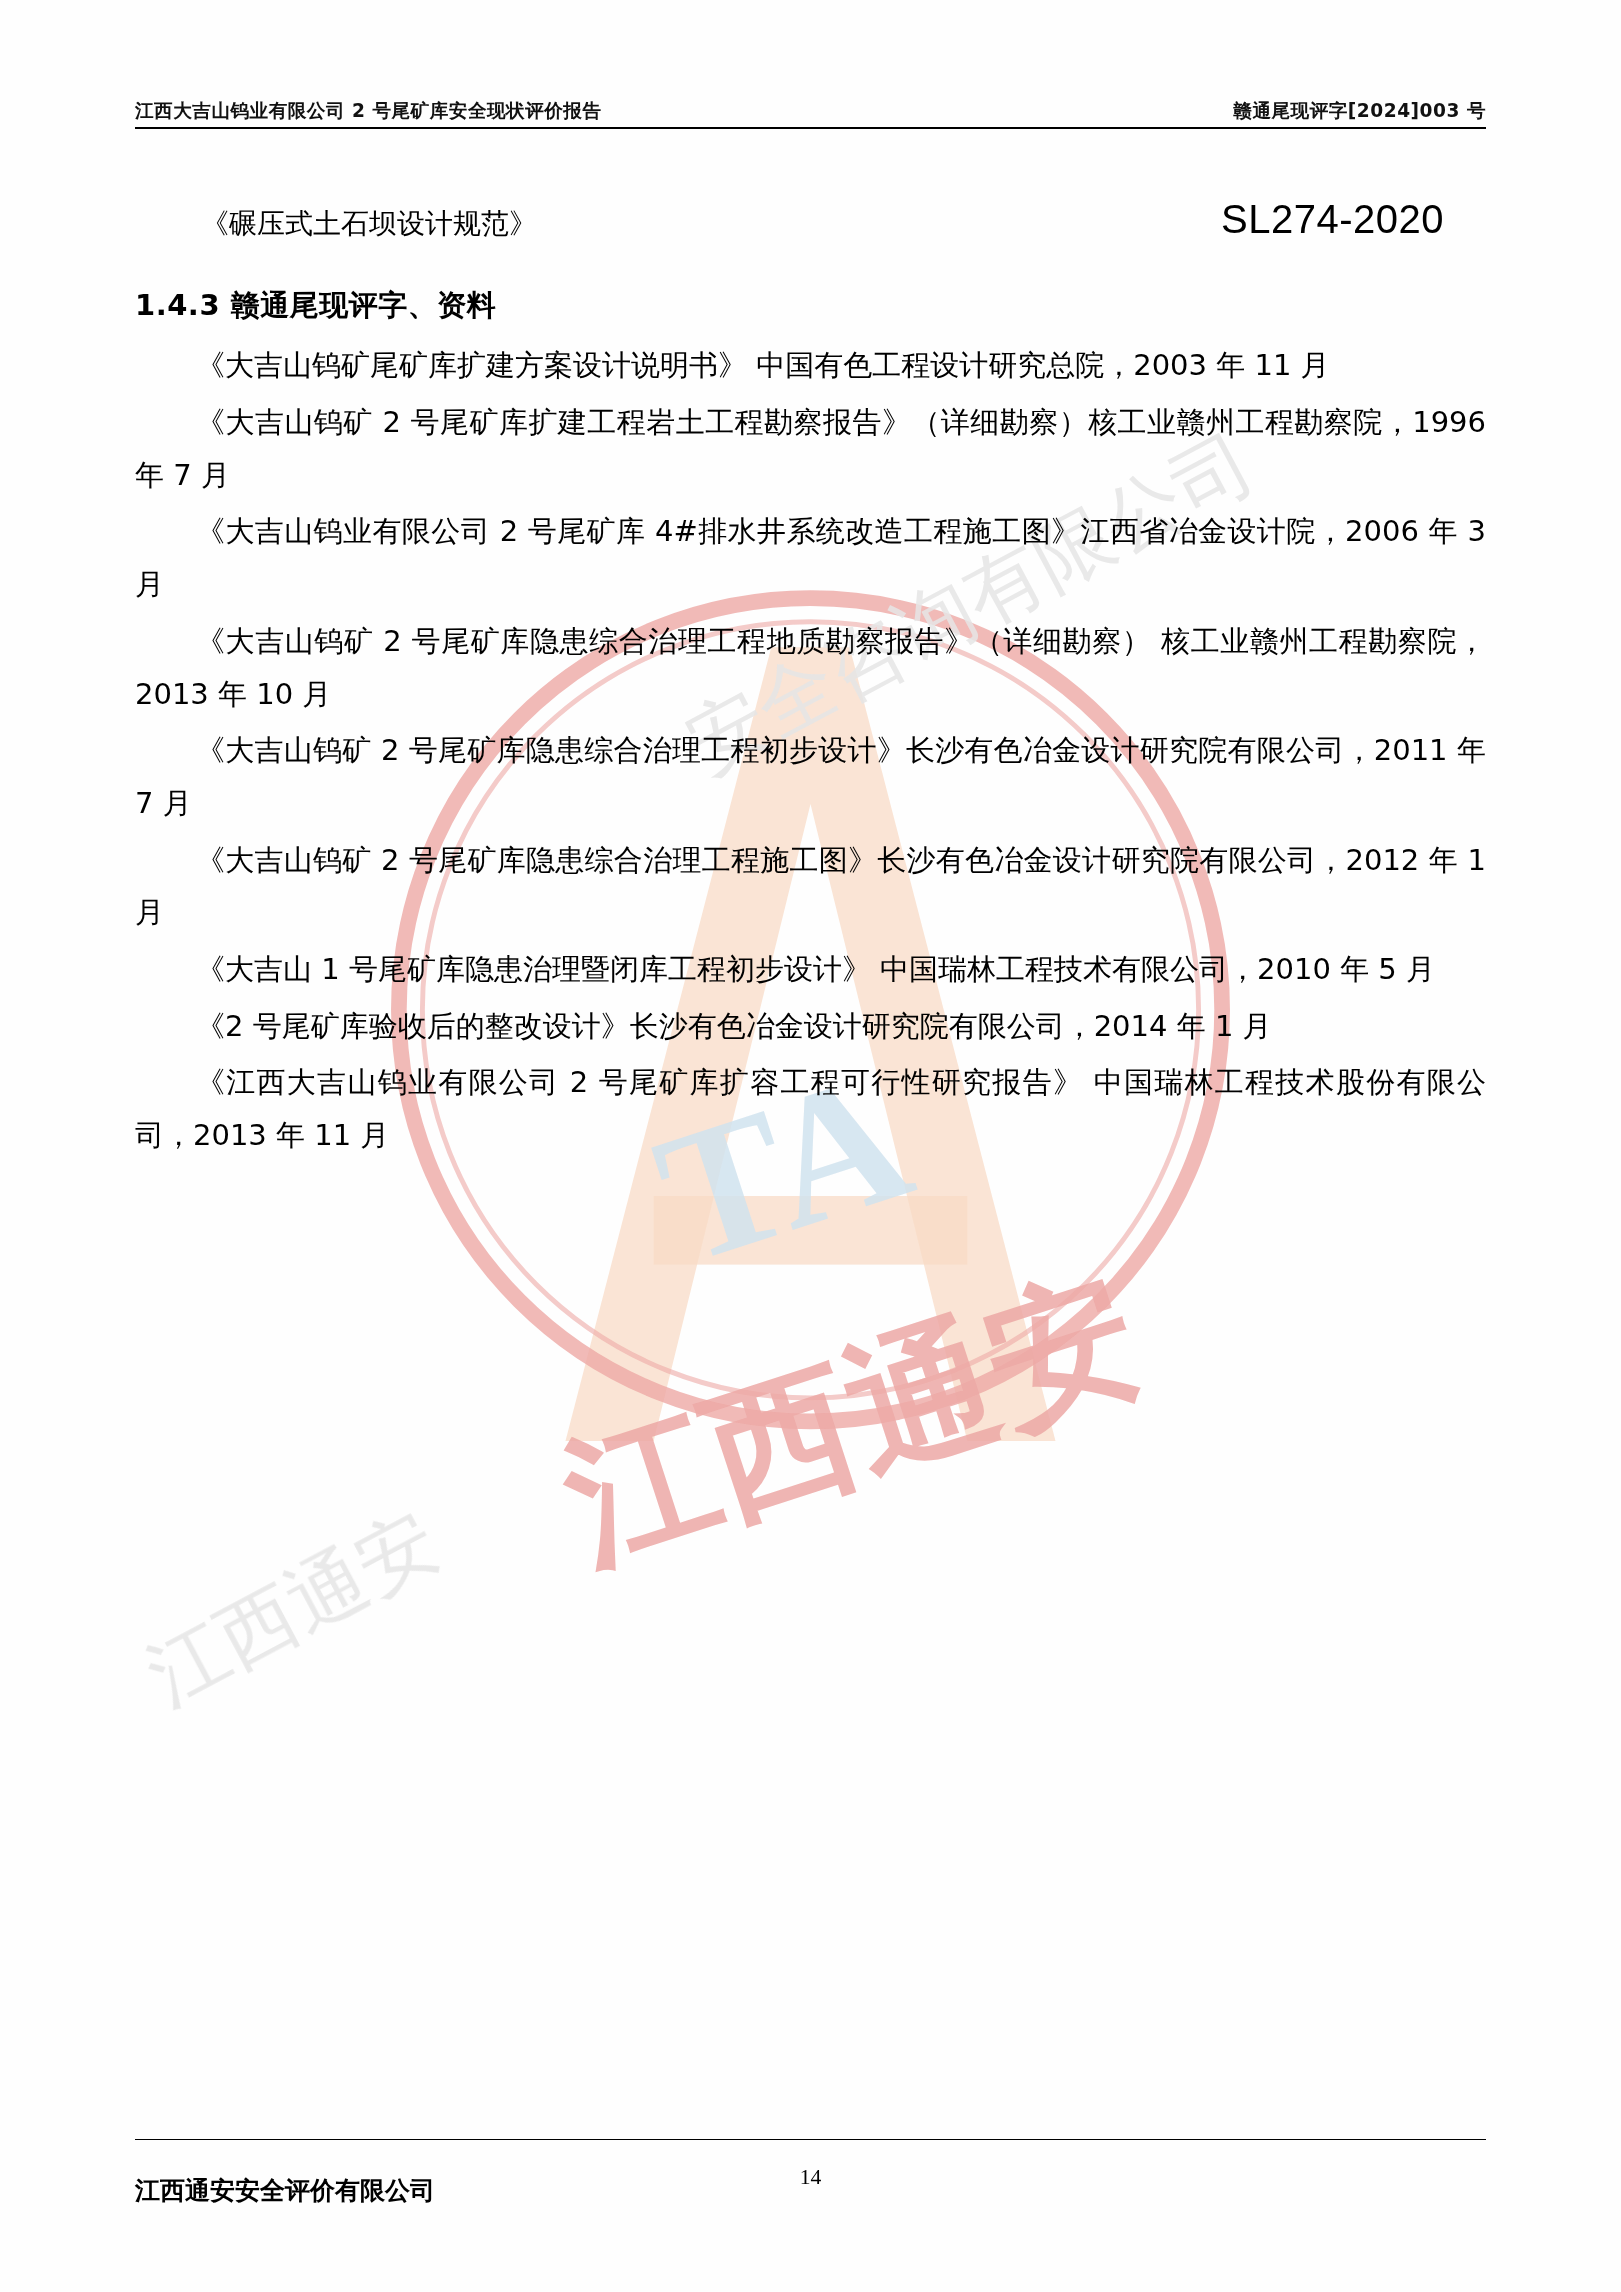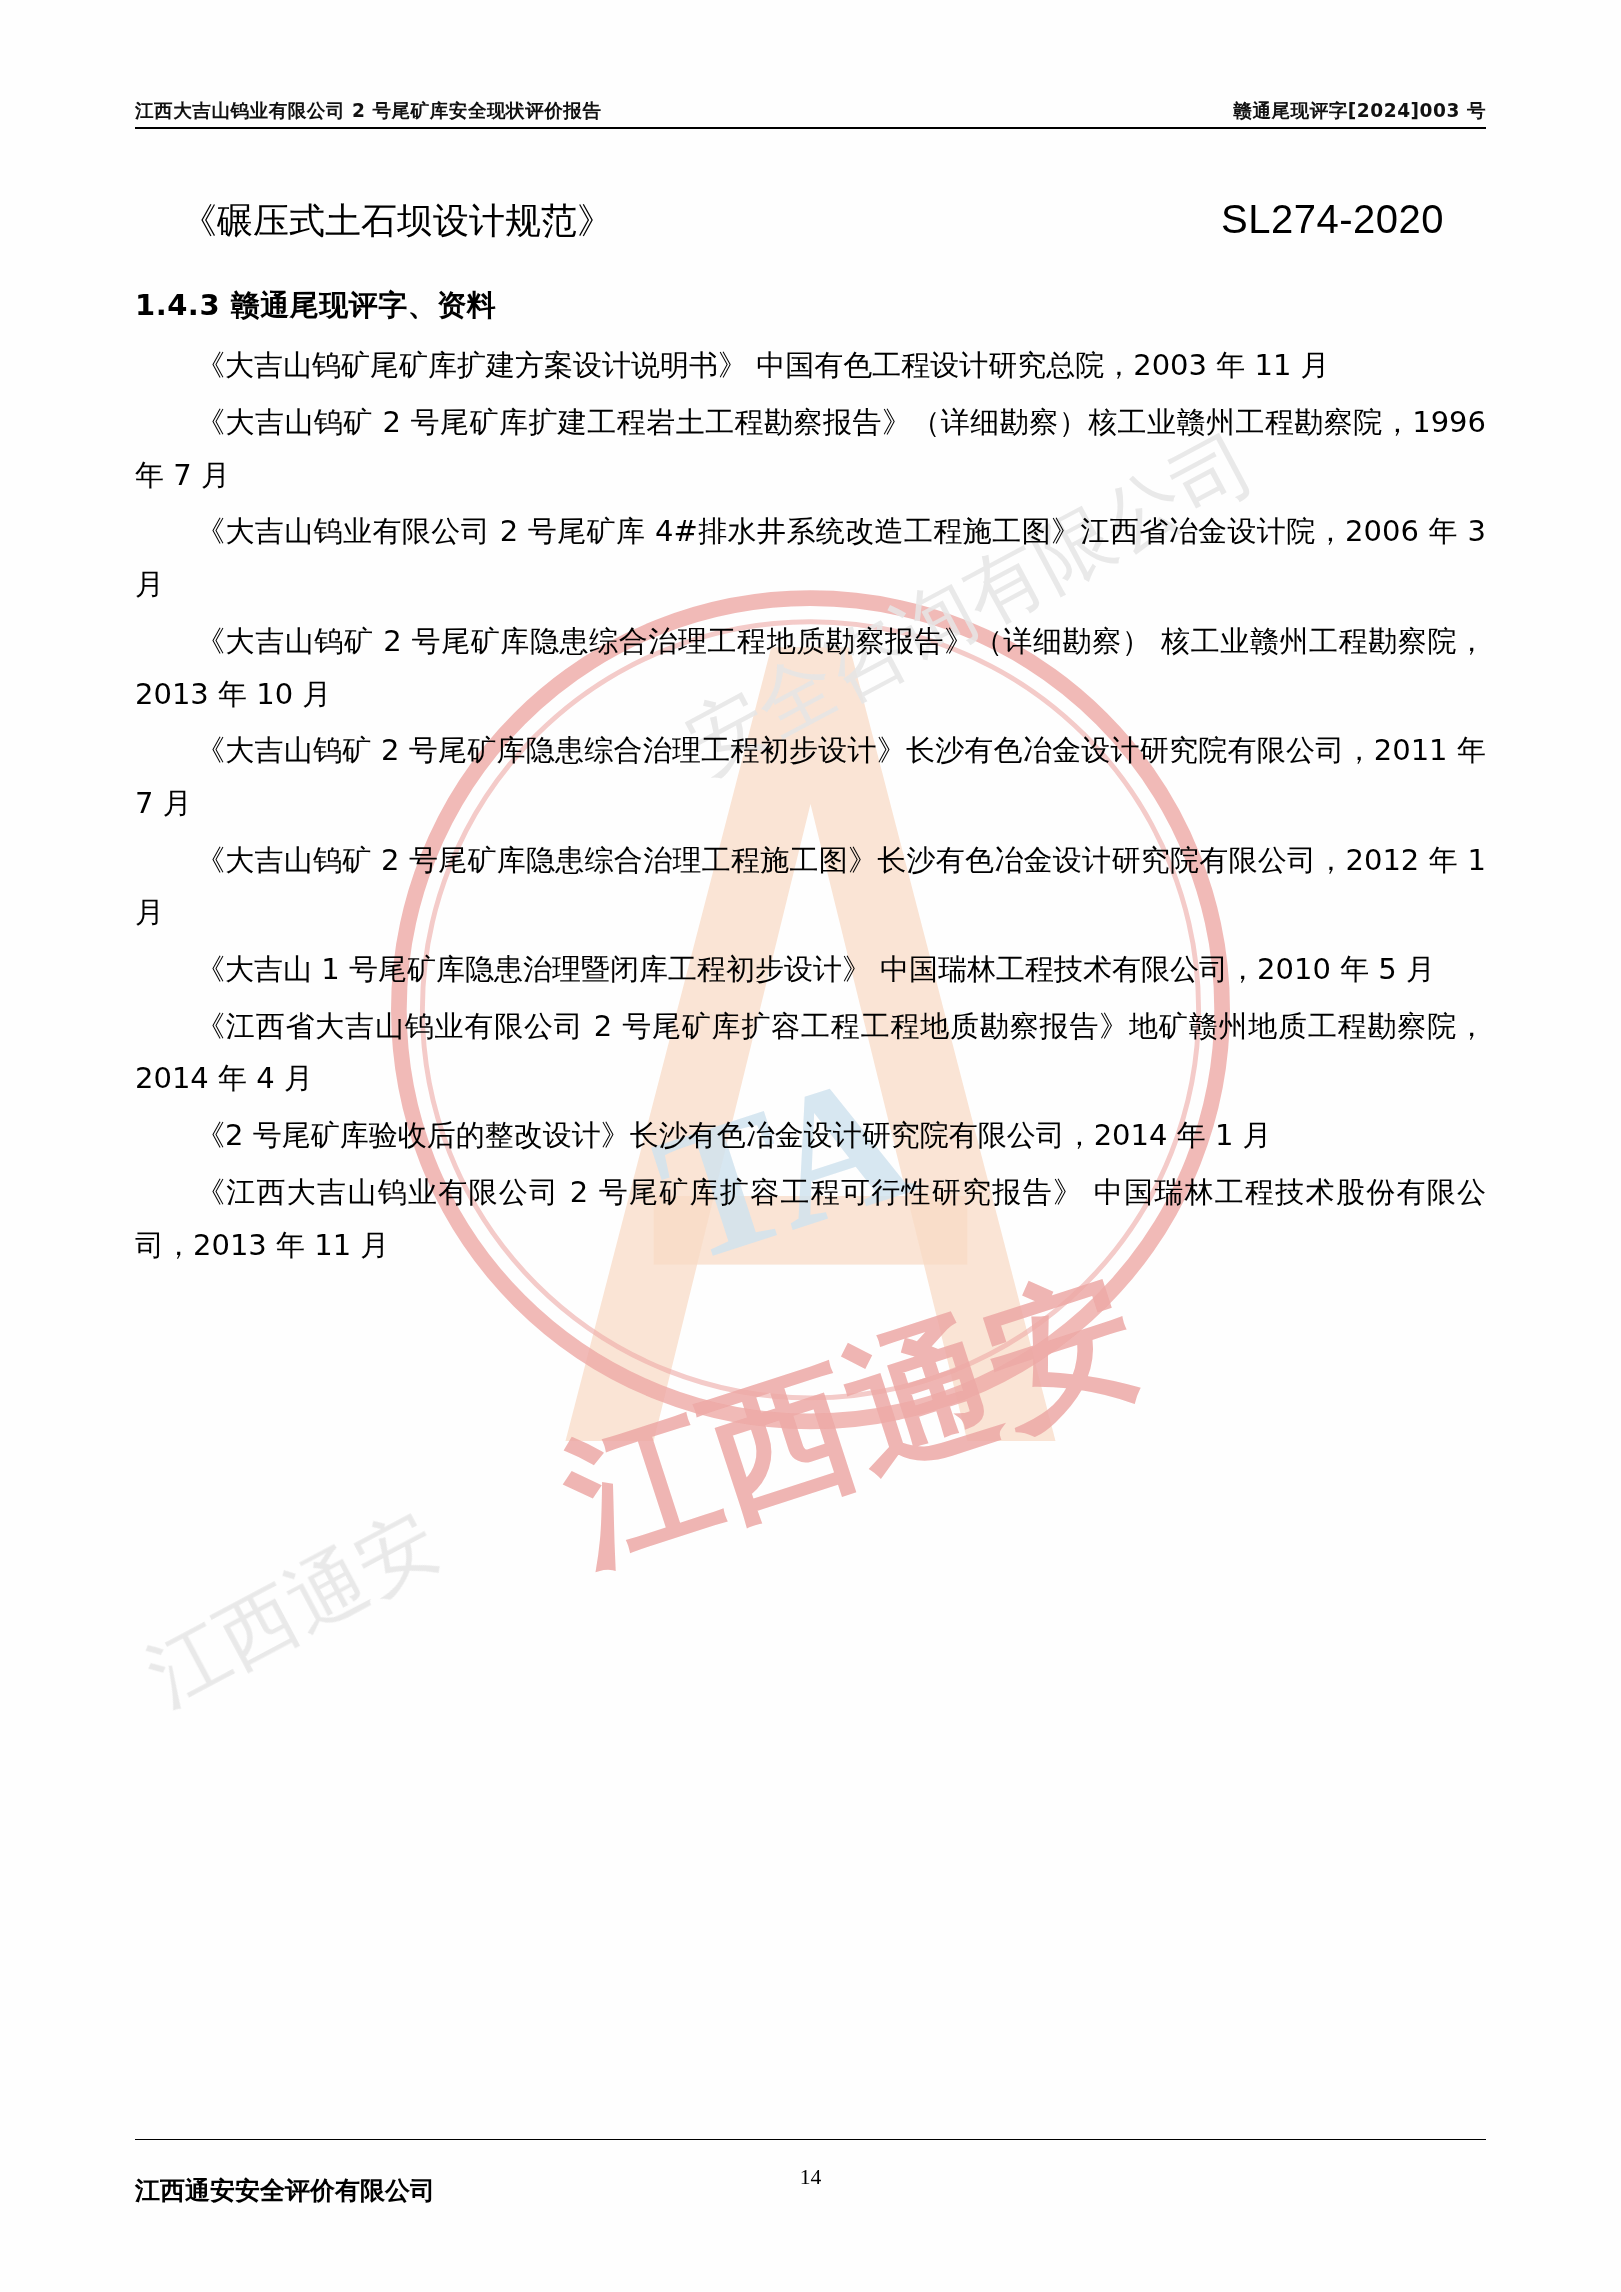--- a/index.html
+++ b/index.html
@@ -75,23 +75,23 @@
   }
 
   .std-row {
     display: flex;
     align-items: baseline;
     font-size: 30px;
     margin: 21.6px 0 0 0;
     line-height: 1.5;
   }
   .std-name {
-    margin-left: 46px;
-    font-family: "DejaVu Sans", sans-serif;
-    font-size: 36px;
+    margin-left: 66px;
+    font-family: "DejaVu Sans", sans-serif;
+    font-size: 28px;
   }
   .std-code {
     margin-left: auto;
     margin-right: 42px;
     font-family: Liberation Sans, sans-serif;
     font-size: 40px;
     letter-spacing: 0.5px;
   }
 
   .section-heading {
@@ -198,21 +198,20 @@
 
     <div class="section-heading">1.4.3 赣通尾现评字、资料</div>
 
     <p class="para">《大吉山钨矿尾矿库扩建方案设计说明书》 中国有色工程设计研究总院，2003 年 11 月</p>
     <p class="para nospace">《大吉山钨矿 2 号尾矿库扩建工程岩土工程勘察报告》（详细勘察）核工业赣州工程勘察院，1996 年 7 月</p>
     <p class="para nospace">《大吉山钨业有限公司 2 号尾矿库 4#排水井系统改造工程施工图》江西省冶金设计院，2006 年 3 月</p>
     <p class="para nospace">《大吉山钨矿 2 号尾矿库隐患综合治理工程地质勘察报告》（详细勘察） 核工业赣州工程勘察院，2013 年 10 月</p>
     <p class="para nospace">《大吉山钨矿 2 号尾矿库隐患综合治理工程初步设计》长沙有色冶金设计研究院有限公司，2011 年 7 月</p>
     <p class="para nospace">《大吉山钨矿 2 号尾矿库隐患综合治理工程施工图》长沙有色冶金设计研究院有限公司，2012 年 1 月</p>
     <p class="para nospace">《大吉山 1 号尾矿库隐患治理暨闭库工程初步设计》 中国瑞林工程技术有限公司，2010 年 5 月</p>
-    <p class="para nospace">《江西省大吉山钨业有限公司 2 号尾矿库扩容工程工程地质勘察报告》地矿赣州地质工程勘察院，2014 年 4 月</p>
     <p class="para nospace">《2 号尾矿库验收后的整改设计》长沙有色冶金设计研究院有限公司，2014 年 1 月</p>
     <p class="para nospace">《江西大吉山钨业有限公司 2 号尾矿库扩容工程可行性研究报告》 中国瑞林工程技术股份有限公司，2013 年 11 月</p>
 
   </div>
 
   <div class="footer-rule"></div>
   <div class="footer">
     <div class="footer-page">14</div>
     <div class="footer-left">江西通安安全评价有限公司</div>
   </div>

